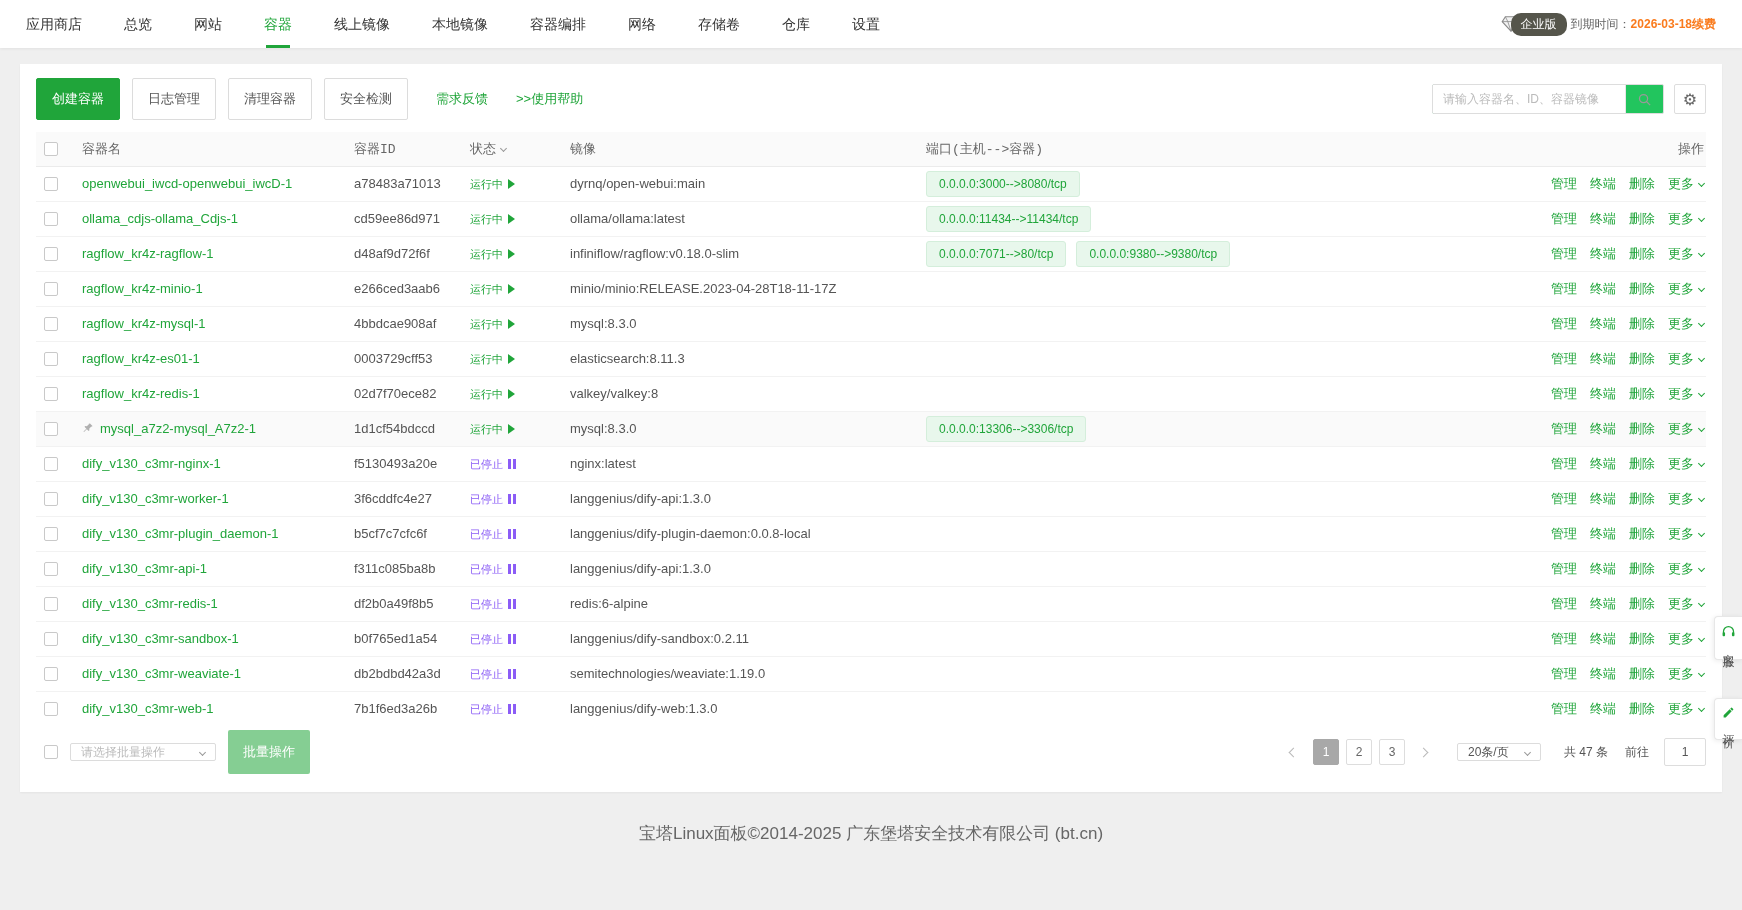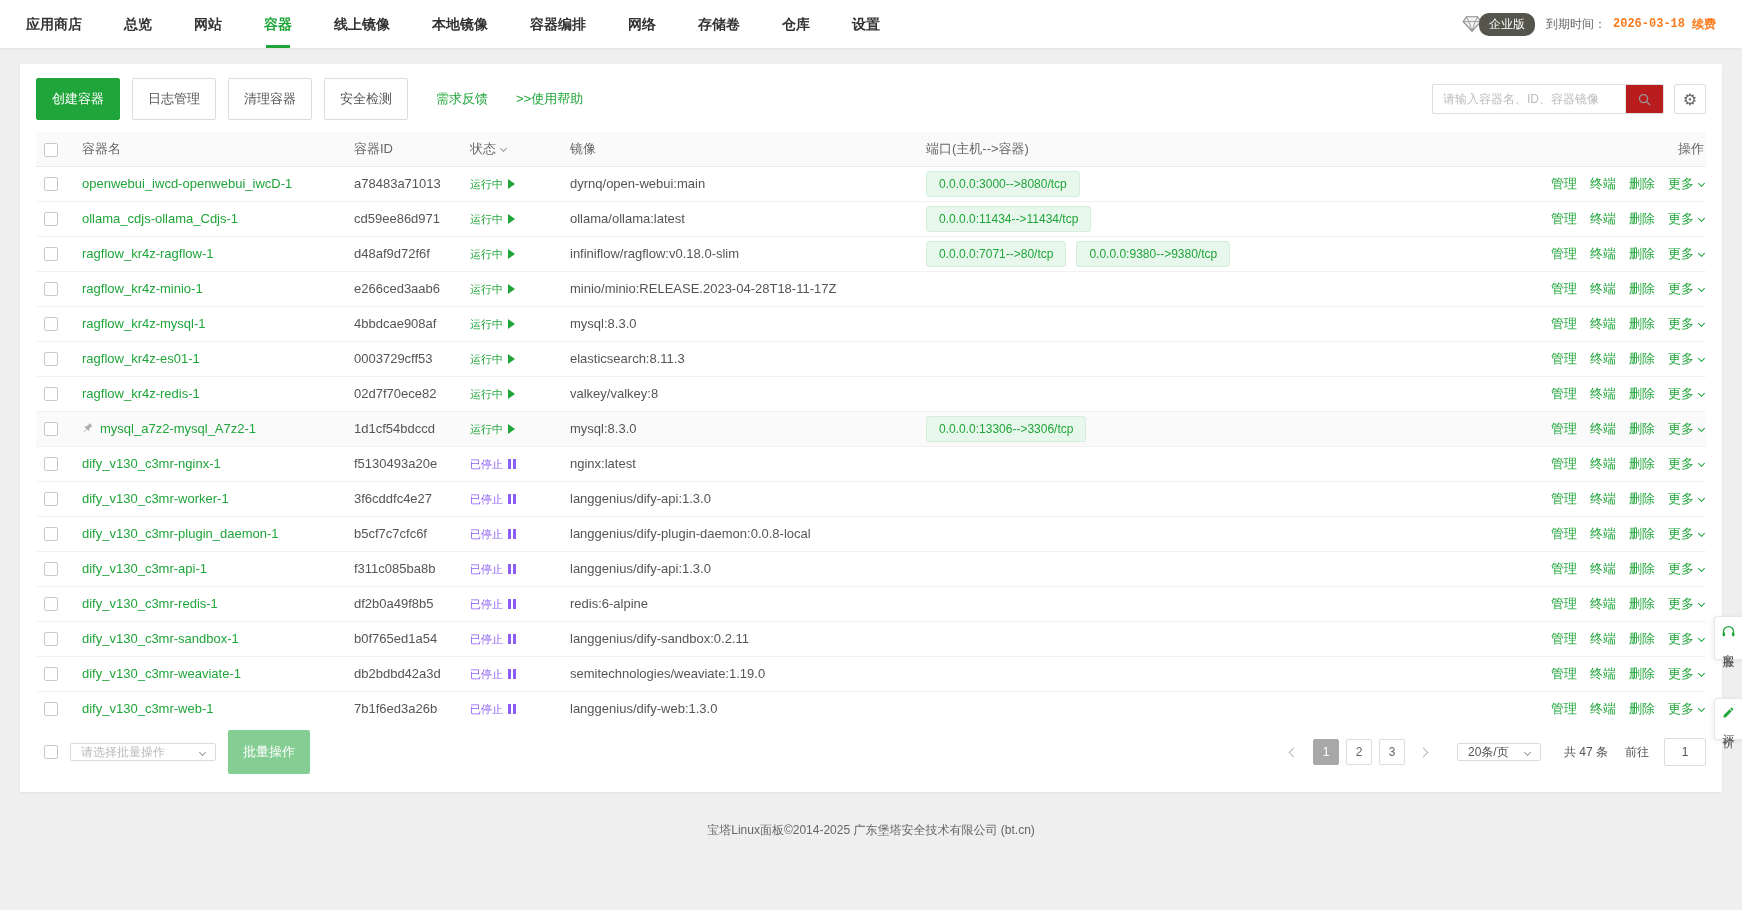--- a/index.html
+++ b/index.html
@@ -3,58 +3,58 @@
 <meta charset="utf-8">
 <style>
   * { margin:0; padding:0; box-sizing:border-box; }
   html,body { width:1742px; height:910px; overflow:hidden; background:#efefef;
     font-family:"Liberation Sans","DejaVu Sans",sans-serif; }
   a { text-decoration:none; cursor:pointer; }
 
   
   .topnav { height:48px; background:#fff; display:flex; align-items:center;
     padding:0 26px; box-shadow:0 1px 3px rgba(0,0,0,.06); position:relative; z-index:5; }
-  .nav-items { display:flex; align-items:center; height:48px;font-weight:bold; }
+  .nav-items { display:flex; align-items:center; height:48px; }
   .nav-item { font-size:14px; color:#333; margin-right:42px; height:48px; line-height:48px;
     position:relative; white-space:nowrap; }
   .nav-item.active { color:#20a53a; }
   .nav-item.active::after { content:""; position:absolute; left:2px; right:2px; bottom:0;
     height:3px; background:#20a53a; }
-  .nav-right { margin-left:auto; display:flex; align-items:center; gap:7px; font-size:12px;font-family:Liberation Mono, monospace; }
+  .nav-right { margin-left:auto; display:flex; align-items:center; font-size:12px; }
   .gem { display:inline-flex; align-items:center; }
   .license-pill { background:#55554b; color:#fff; padding:3px 10px; border-radius:10px;
     font-size:12px; margin-left:-10px; }
   .expire-label { color:#666; margin-left:4px; }
   .expire-date { color:#fa7b1d; font-weight:bold; }
   .renew { color:#fa7b1d; font-weight:bold; }
 
   
   .card { margin:16px 20px 0; background:#fff; padding:14px 16px 10px;
     box-shadow:0 1px 2px rgba(0,0,0,.05); position:relative; }
 
   .toolbar { display:flex; align-items:center; }
   .btn { height:42px; padding:0 15px; font-size:13px; border-radius:2px; cursor:pointer;
     display:inline-flex; align-items:center; white-space:nowrap; }
   .btn-primary { background:#20a53a; border:1px solid #20a53a; color:#fff; }
   .btn-plain { background:#fff; border:1px solid #dcdcdc; color:#555; margin-left:12px; }
   .toolbar-link { color:#20a53a; font-size:13px; margin-left:28px; white-space:nowrap; }
   .toolbar-right { margin-left:auto; display:flex; align-items:center; }
-  .search-box { display:flex; align-items:center; height:30px; border:1px solid #ddd; border-radius:2px; background:#b91c1c; }
+  .search-box { display:flex; align-items:center; height:30px; border:1px solid #ddd; border-radius:2px; background:#22c55e; }
   .search-input { border:0; outline:none; height:28px; padding:0 10px; width:192px; font-size:12px; color:#333; }
   .search-input::placeholder { color:#bbb; }
   .search-btn { width:38px; height:28px; display:flex; align-items:center; justify-content:center;
     border-left:1px solid #e6e6e6; cursor:pointer; }
   .gear-btn { width:32px; height:30px; border:1px solid #ddd; border-radius:2px; margin-left:10px;
     display:flex; align-items:center; justify-content:center; color:#666; font-size:16px; cursor:pointer; background:#fff; }
 
   
   .tbl-wrap { height:586px; overflow:hidden; margin-top:12px; }
   table { width:100%; border-collapse:collapse; table-layout:fixed; }
   thead th { height:34px; background:#fafafa; font-weight:normal; color:#666; font-size:13px;
-    text-align:left; border-bottom:1px solid #ebebeb; white-space:nowrap; }
+    text-align:left; border-bottom:1px solid #ebebeb; white-space:nowrap;font-family:Liberation Mono, monospace; }
   tbody td { height:35px; border-bottom:1px solid #f2f2f2; font-size:13px; color:#555;
     white-space:nowrap; overflow:hidden; }
   .col-cb { padding-left:8px; }
   .cb { display:inline-block; width:14px; height:14px; border:1px solid #c9c9c9; border-radius:2px;
     background:#fff; vertical-align:middle; cursor:pointer; }
   .row.pinned td { background:#fafafa; }
   .pin { display:none; margin-right:6px; vertical-align:-1px; }
   .row.pinned .pin { display:inline-block; }
   .name-link { color:#20a53a; font-size:13px; }
   .status { display:inline-flex; align-items:center; font-size:11px; }
@@ -95,21 +95,21 @@
     display:inline-flex; align-items:center; justify-content:center; font-size:12px; color:#666; cursor:pointer; }
   .page-num.active { background:#a8a8a8; border-color:#a8a8a8; color:#fff; }
   .sel-size { color:#555; min-width:84px; margin-left:14px; }
   .total-text { font-size:12px; color:#555; margin-left:16px; white-space:nowrap; }
   .goto-label { font-size:12px; color:#555; margin-left:10px; }
   .goto-input { width:42px; height:28px; border:1px solid #ddd; border-radius:2px; text-align:center;
     font-size:12px; color:#555; outline:none; margin-left:8px; }
 
   
   .footer { margin-top:30px; display:flex; justify-content:center; align-items:center; gap:11px;
-    font-size:12px; color:#666; }
+    font-size:17px; color:#666; }
   .f-link { color:#20a53a; }
   .f-sep { color:#ddd; }
 
   
   .float-widget { position:fixed; right:0; width:28px; background:#fff; border:1px solid #e7e7e7;
     border-right:none; border-radius:4px 0 0 4px; box-shadow:-1px 1px 5px rgba(0,0,0,.08);
     display:flex; flex-direction:column; align-items:center; padding:7px 0 9px; gap:5px; cursor:pointer; z-index:9; }
   #w-service { top:616px; }
   #w-evaluate { top:698px; }
   .fw-text { writing-mode:vertical-lr; font-size:12px; color:#555; letter-spacing:3px; line-height:1; }

